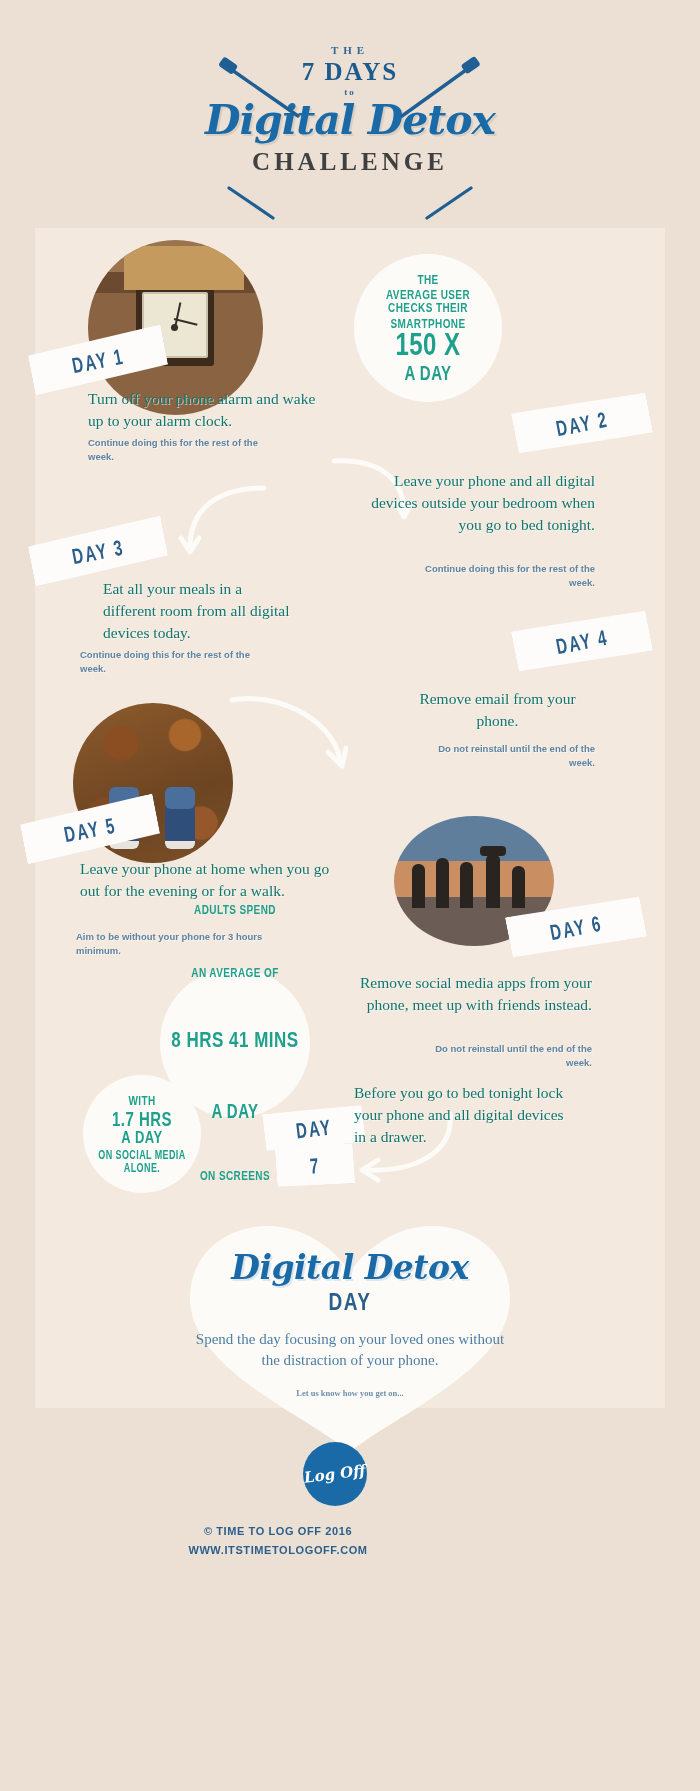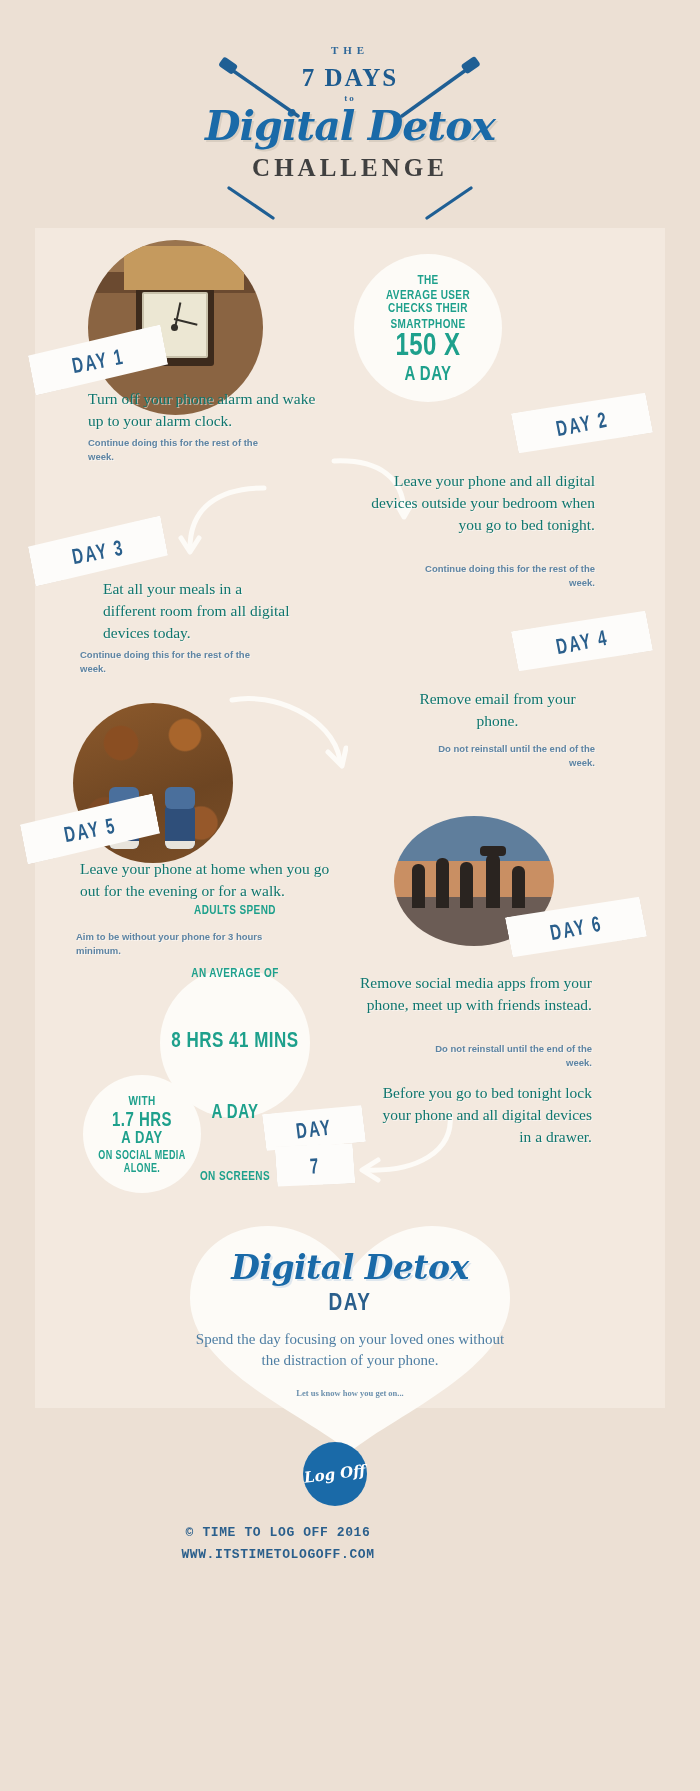--- a/index.html
+++ b/index.html
@@ -24,21 +24,21 @@
   }
   
   .header { position: absolute; left: 0; top: 44px; width: 700px; text-align: center; }
   .h-the {
     font-family: "Liberation Serif", serif;
     font-size: 11px; letter-spacing: 5px; color: #2f6899; font-weight: 700;
   }
   .h-days {
     font-family: "Liberation Serif", serif;
     font-size: 25px; letter-spacing: 2px; color: #1d5b8f; font-weight: 700;
-    margin-top: 8px;
+    margin-top: 2px;
   }
   .h-to { font-size: 9px; letter-spacing: 2px; color: #2f6899; font-weight:700; margin-top:1px;}
   .h-script {
     font-family: "DejaVu Serif", serif;
     font-style: italic; font-weight: 700;
     font-size: 41px; color: #1a6aa8; letter-spacing: -1px;
     margin-top: 2px; line-height: 1.05;
     text-shadow: 2px 2px 0 #d9cec1;
   }
   .h-chal {
@@ -114,22 +114,22 @@
     position:absolute; left: 303px; top: 1442px;
     width: 64px; height: 64px; border-radius:50%;
     background: #1a6aa8; display:flex; align-items:center; justify-content:center;
   }
   .logo span {
     font-family:"DejaVu Serif", serif; font-style:italic; font-weight:700;
     color:#fff; font-size:15px; transform: rotate(-7deg);
   }
   .footer {
     position:absolute; left:0; top:1522px; width:556px; text-align:center;
-    font-family:Liberation Mono, monospace; color:#2a5f8c;
-    font-size:13px; font-weight:700; letter-spacing:.6px; line-height:1.7;
+    font-family:Liberation Sans, sans-serif; color:#2a5f8c;
+    font-size:11px; font-weight:700; letter-spacing:.6px; line-height:1.7;
   }
   .arrow { position:absolute; }
 </style>
 </head>
 <body>
 
 <div id="page">
 
   <div class="panel"></div>
 
@@ -276,21 +276,21 @@
     <span>DAY</span>
   </div>
   <div class="ribbon" style="left:276px;top:1144px;width:78px;height:42px;transform:rotate(-4deg);
               clip-path: polygon(0 0,100% 5%,100% 100%,0 95%);">
     <span>7</span>
   </div>
   <svg class="arrow" style="left:350px;top:1110px;" width="110" height="78" viewBox="0 0 110 78">
     <path d="M100 4 C 104 42, 66 62, 16 60" stroke="#fdfbf7" stroke-width="5" fill="none" stroke-linecap="round"></path>
     <path d="M28 50 L12 60 L28 70" stroke="#fdfbf7" stroke-width="5" fill="none" stroke-linecap="round" stroke-linejoin="round"></path>
   </svg>
-  <div class="body-text" style="position:absolute;left:370px;top:1082px;width:222px;text-align:right;">Before you go to bed tonight lock your phone and all digital devices in a drawer.</div>
+  <div class="body-text" style="position:absolute;left:354px;top:1082px;width:222px;text-align:left;">Before you go to bed tonight lock your phone and all digital devices in a drawer.</div>
 
   <svg class="heart-wrap" viewBox="0 0 400 240" style="overflow:visible;">
     <path d="M200 236 C 150 196, 40 152, 40 82 C 40 36, 78 10, 118 10 C 152 10, 182 30, 200 56 C 218 30, 248 10, 282 10 C 322 10, 360 36, 360 82 C 360 152, 250 196, 200 236 Z" fill="#fdfbf7"></path>
   </svg>
   <div class="heart-content" style="left:150px;top:1248px;">
     <div class="heart-script">Digital Detox</div>
     <div class="heart-day">DAY</div>
     <div class="heart-body" style="padding:0 40px;">Spend the day focusing on your loved ones without the distraction of your phone.</div>
     <div class="heart-note">Let us know how you get on...</div>
   </div>

